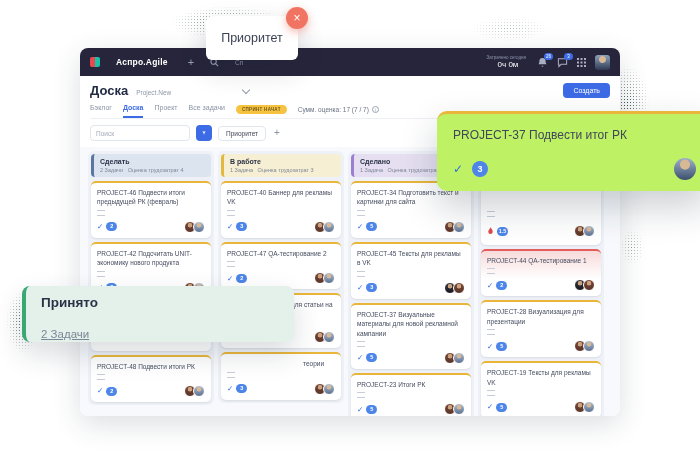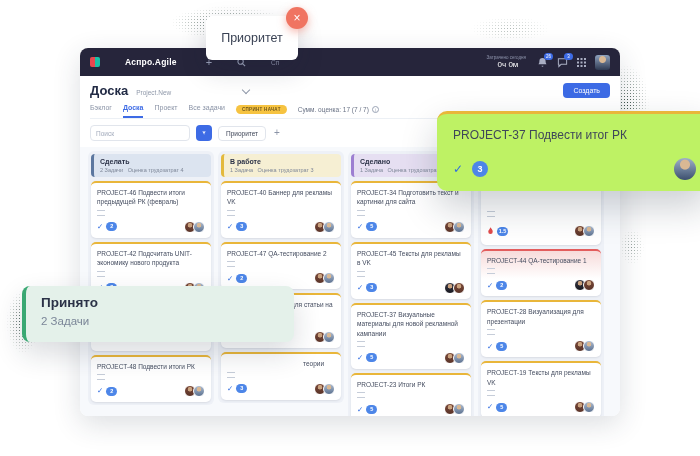--- a/index.html
+++ b/index.html
@@ -16,21 +16,21 @@
   .b2{left:596px;top:50px;width:62px;height:108px;}
   .b3{left:0;top:278px;width:46px;height:88px;}
   .b4{left:455px;top:12px;width:110px;height:34px;opacity:.4;}
   .b5{left:615px;top:222px;width:34px;height:50px;opacity:.55;}
 
   
   .window{position:absolute;left:80px;top:48px;width:540px;height:368px;background:#fff;border-radius:8px;
     box-shadow:0 8px 28px rgba(40,50,70,.16);z-index:1;overflow:hidden;}
 
   
-  .nav{height:28px;background:#26253b;display:flex;align-items:center;padding:0 10px;gap:25px;}
+  .nav{height:28px;background:#26253b;display:flex;align-items:center;padding:0 10px;gap:16px;}
   .logo{width:10px;height:10px;border-radius:2px;background:linear-gradient(90deg,#e8484f 50%,#19c2a8 50%);flex:0 0 auto;}
   .brand{color:#fff;font-size:8.5px;font-weight:700;letter-spacing:.2px;}
   .nav-plus{color:#9aa0b8;font-size:11px;line-height:1;margin-left:4px;}
   .nav-ic{display:inline-flex;align-items:center;}
   .nav-frag{color:#8d93ab;font-size:6.5px;}
   .nav-right{margin-left:auto;display:flex;align-items:center;gap:9px;}
   .time{display:flex;flex-direction:column;line-height:1.2;margin-right:2px;}
   .time-label{font-size:4.5px;color:#8d93ab;}
   .time-value{font-size:8px;color:#fff;padding-left:11px;}
   .badge-wrap{position:relative;display:inline-flex;}
@@ -103,21 +103,21 @@
   .est2{background:#4d86e8;color:#fff;width:16px;height:16px;border-radius:50%;font-size:9px;line-height:16px;
     text-align:center;margin-left:9px;font-weight:700;}
   .pav{margin-left:auto;width:22px;height:22px;border-radius:50%;
     background:radial-gradient(circle at 50% 30%, #d9b894 0 4.5px, transparent 5.5px),linear-gradient(#9fb1c9,#3c4f6e);}
 
   
   .accepted{position:absolute;left:22px;top:286px;width:272px;height:56px;background:#e4f1ea;
     border-left:4px solid #3aa873;border-radius:8px;box-shadow:0 12px 28px rgba(25,35,55,.16);z-index:3;
     padding:9px 0 0 15px;box-sizing:border-box;}
   .accepted-title{font-size:13.5px;font-weight:700;color:#2b3247;}
-  .accepted-sub{font-size:11.5px;color:#7b8698;margin-top:5px;display:flex;gap:14px;}
+  .accepted-sub{font-size:11.5px;color:#7b8698;margin-top:18px;display:flex;gap:14px;text-decoration:underline;}
 
   
   .tip{position:absolute;left:206px;top:16px;width:92px;height:44px;background:#fff;border-radius:6px;
     box-shadow:0 10px 26px rgba(25,35,55,.18);z-index:4;display:flex;align-items:center;justify-content:center;
     font-size:12.5px;color:#3a4254;}
   .tip-close{position:absolute;top:-9px;right:-10px;width:22px;height:22px;border-radius:50%;background:#f07461;
     color:#fff;font-size:12px;line-height:22px;text-align:center;box-shadow:0 3px 8px rgba(240,116,97,.5);}
 </style>
 </head>
 <body>

